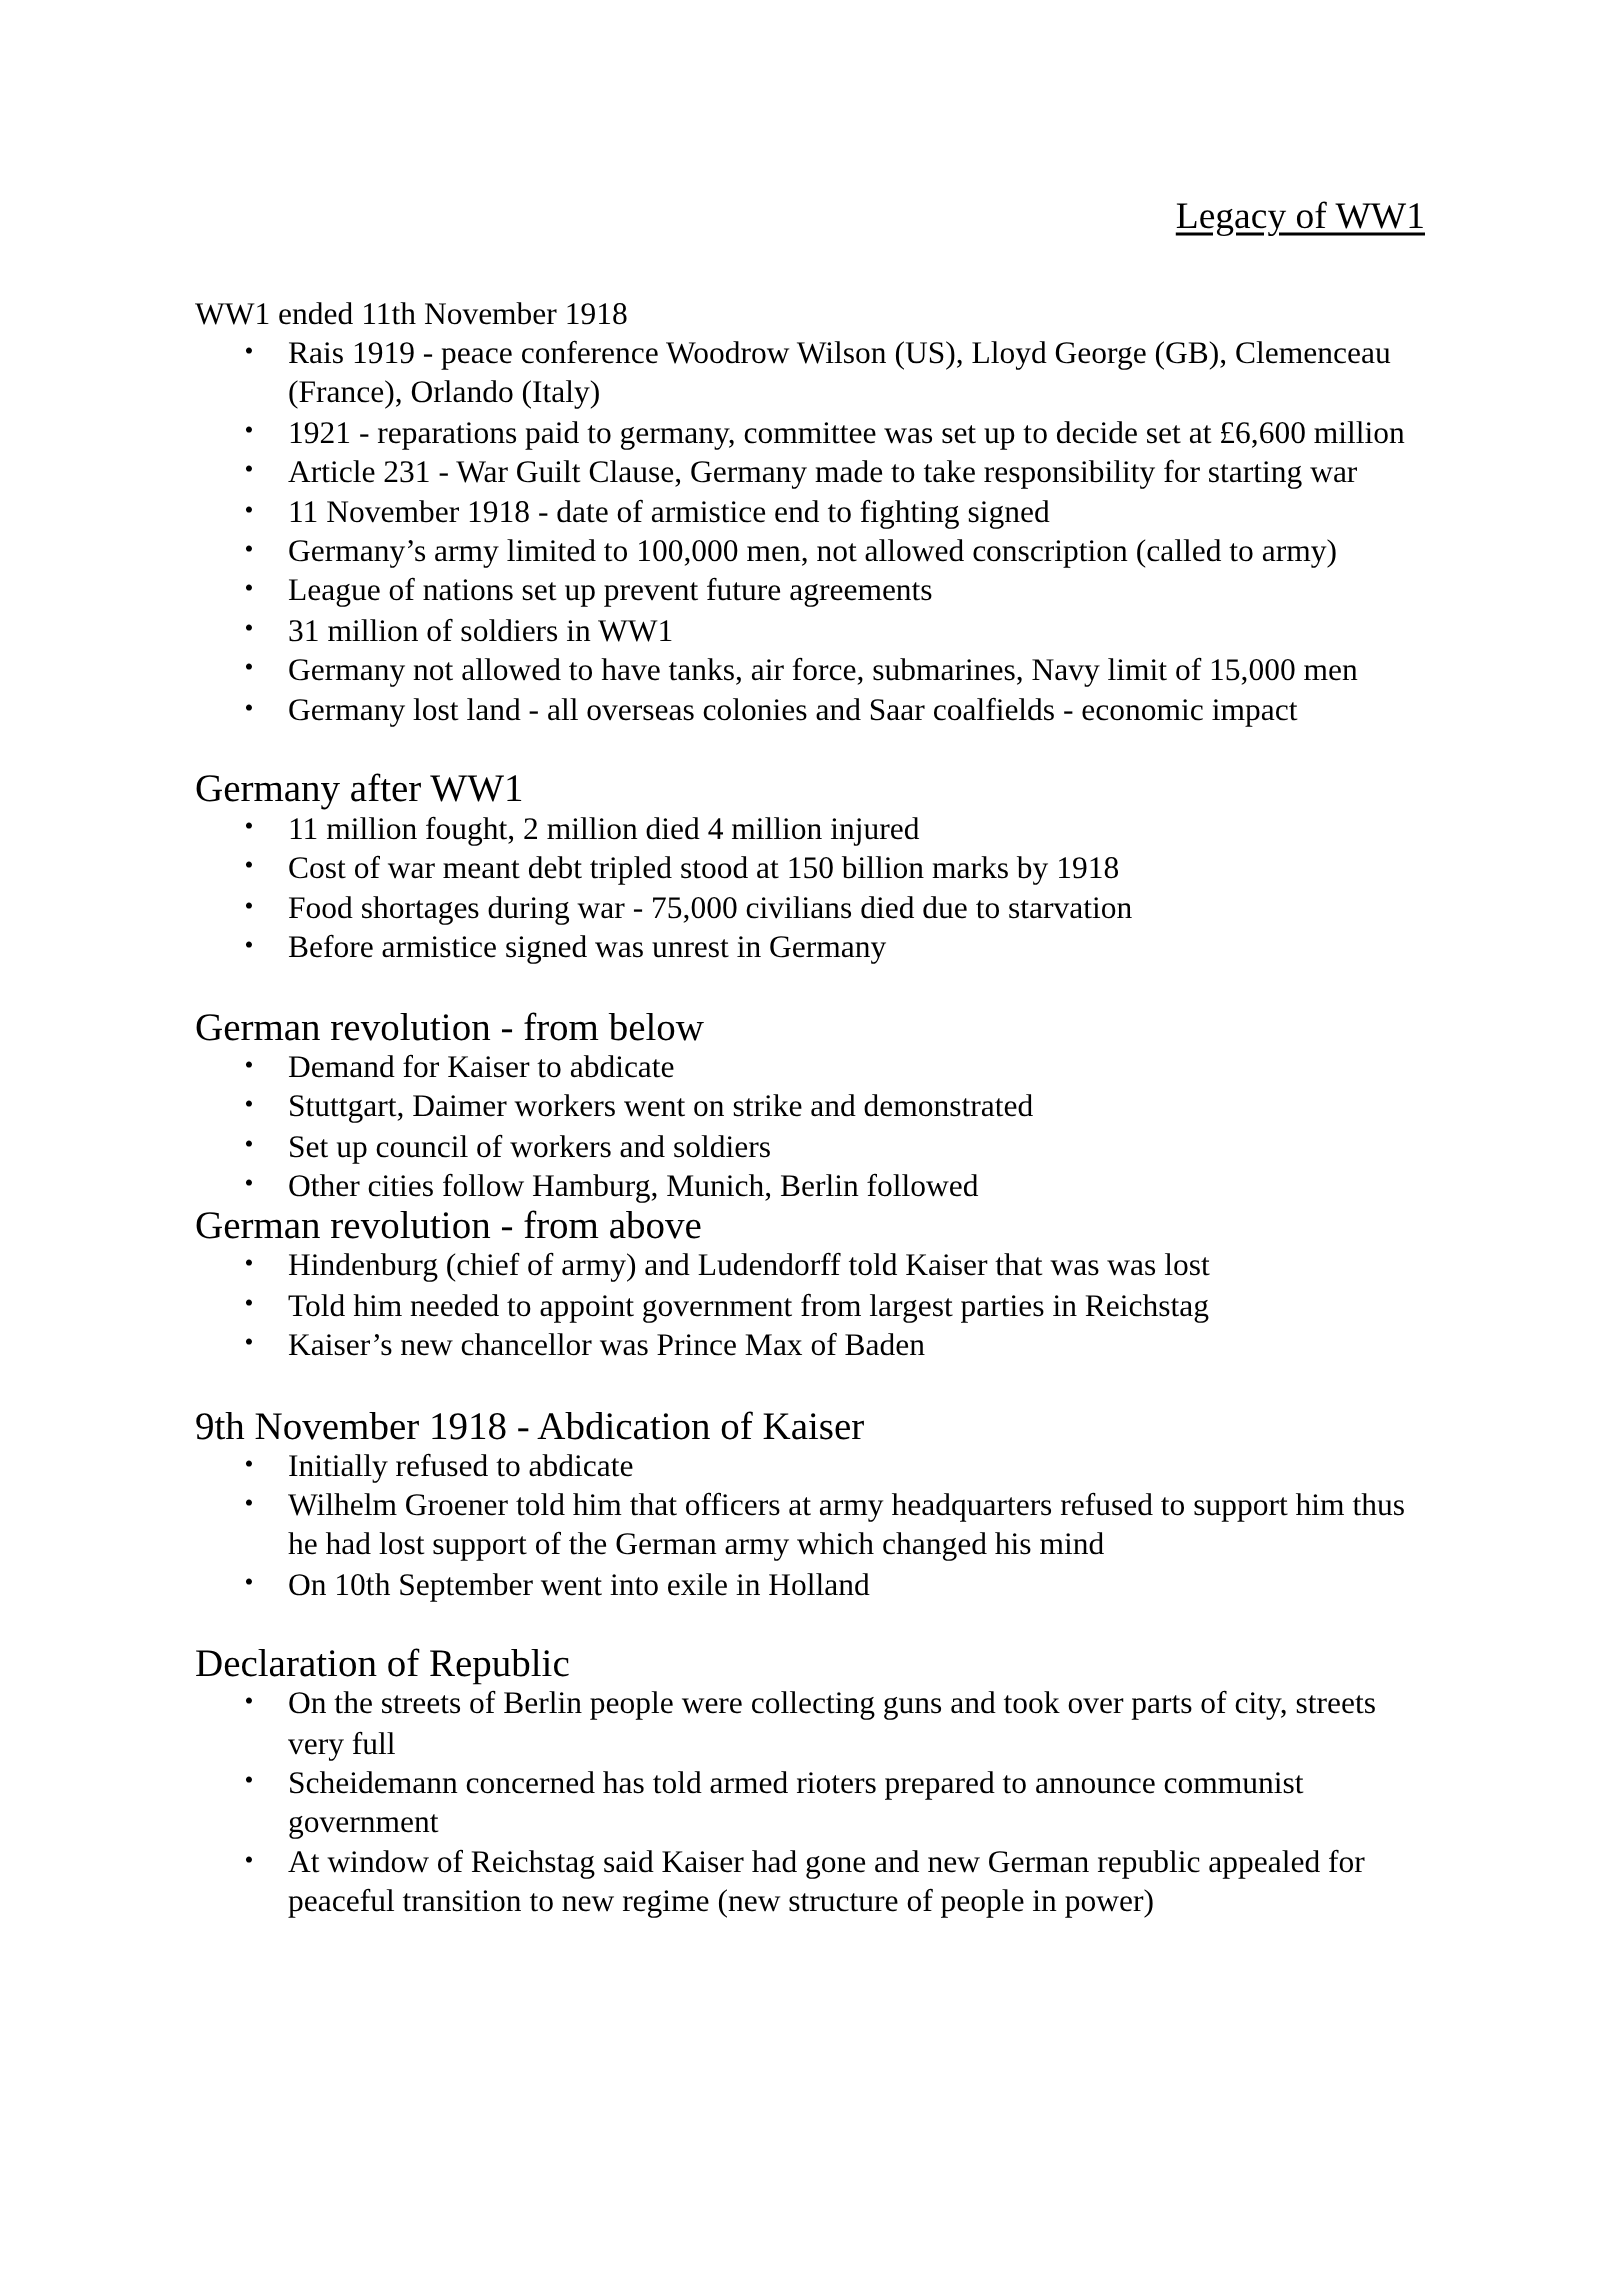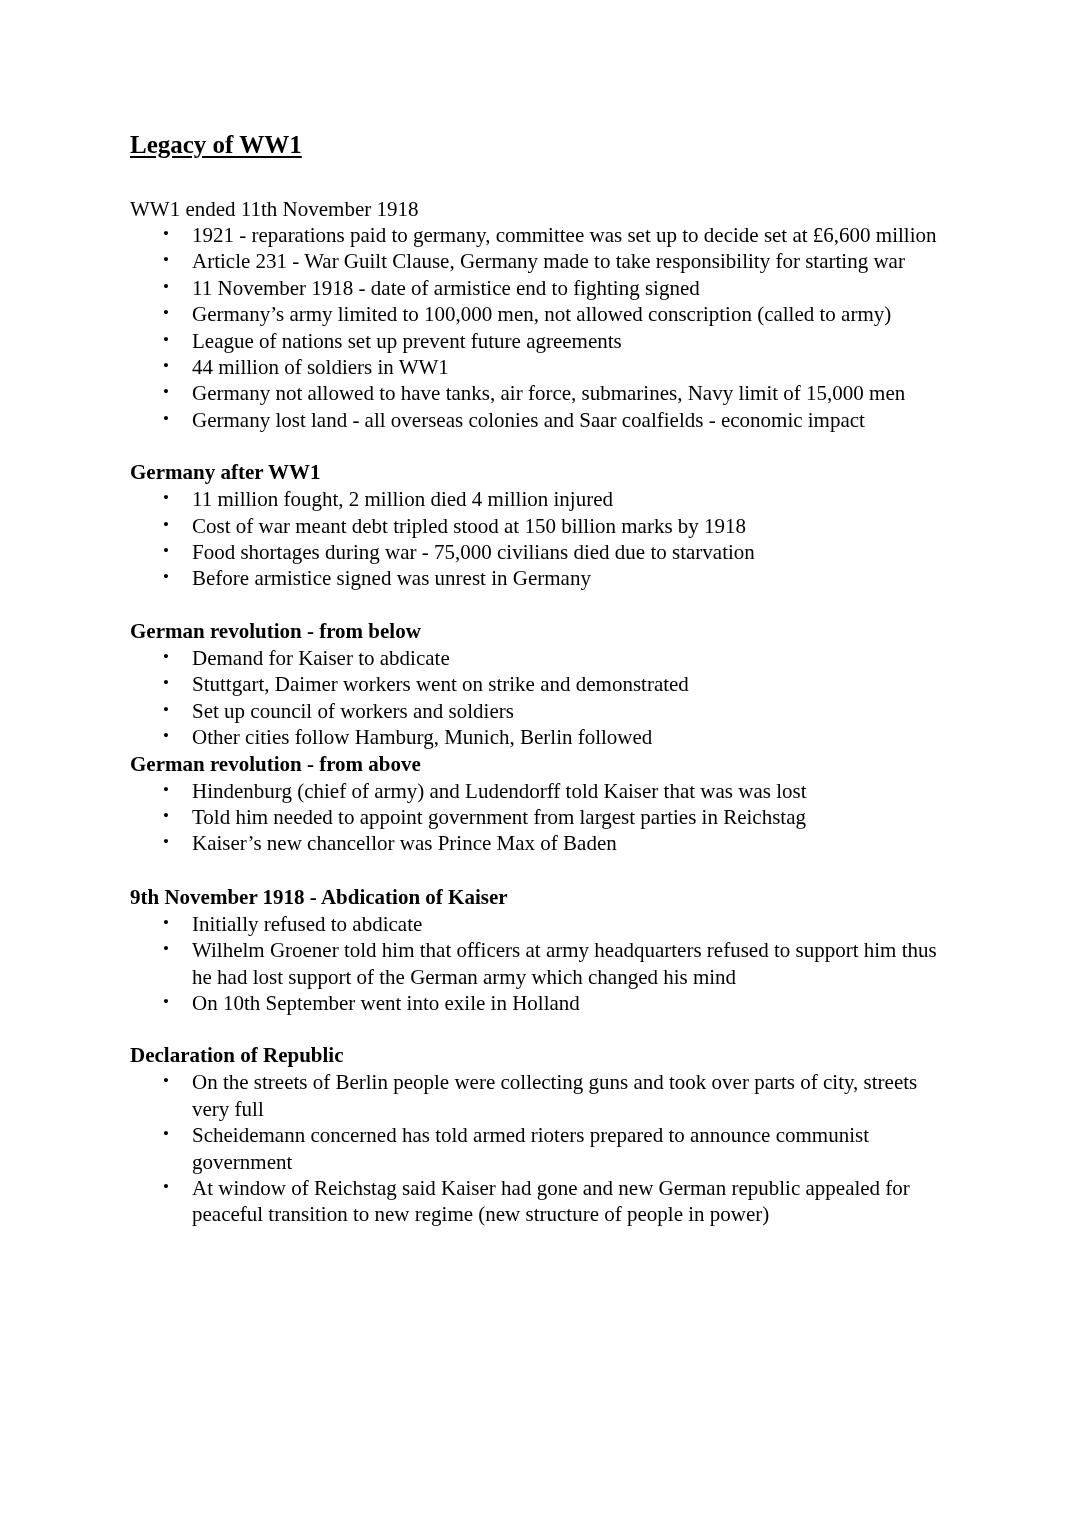--- a/index.html
+++ b/index.html
@@ -23,46 +23,46 @@
     padding: 0;
     overflow: hidden;
   }
   .content {
     position: absolute;
     left: 130px;
     top: 128px;
     width: 820px;
   }
   .doc-title {
-    text-align: left;
+    text-align: right;
     font-size: 25px;
     line-height: 34px;
-    font-weight: bold;
+    font-weight: normal;
     margin: 0 0 0 0;
     padding: 0;
   }
   .doc-title span {
     text-decoration: underline;
     text-underline-offset: 3px;
   }
   .spacer-after-title { height: 34px; }
 
   .lead {
     font-size: 21px;
     line-height: 26px;
     margin: 0;
     padding: 0;
   }
 
   .section { margin: 0; padding: 0; }
 
   .section-heading {
-    font-size: 21px;
+    font-size: 26px;
     line-height: 27px;
-    font-weight: bold;
+    font-weight: normal;
     margin: 0;
     padding: 0;
   }
 
   ul.bullets {
     list-style: none;
     margin: 0;
     padding: 0;
   }
   ul.bullets > li {
@@ -92,26 +92,27 @@
   <div class="content">
 
     <h1 class="doc-title"><span>Legacy of WW1</span></h1>
 
     <div class="spacer-after-title"></div>
 
     <p class="lead">WW1 ended 11th November 1918</p>
 
     <div class="section">
       <ul class="bullets">
+        <li>Rais 1919 - peace conference Woodrow Wilson (US), Lloyd George (GB), Clemenceau (France), Orlando (Italy)</li>
         <li>1921 - reparations paid to germany, committee was set up to decide set at £6,600 million</li>
         <li>Article 231 - War Guilt Clause, Germany made to take responsibility for starting war</li>
         <li>11 November 1918 - date of armistice end to fighting signed</li>
         <li>Germany’s army limited to 100,000 men, not allowed conscription (called to army)</li>
         <li>League of nations set up prevent future agreements</li>
-        <li>44 million of soldiers in WW1</li>
+        <li>31 million of soldiers in WW1</li>
         <li>Germany not allowed to have tanks, air force, submarines, Navy limit of 15,000 men</li>
         <li>Germany lost land - all overseas colonies and Saar coalfields - economic impact</li>
       </ul>
     </div>
 
     <div class="gap-sm"></div>
 
     <div class="section">
       <p class="section-heading">Germany after WW1</p>
       <ul class="bullets">

